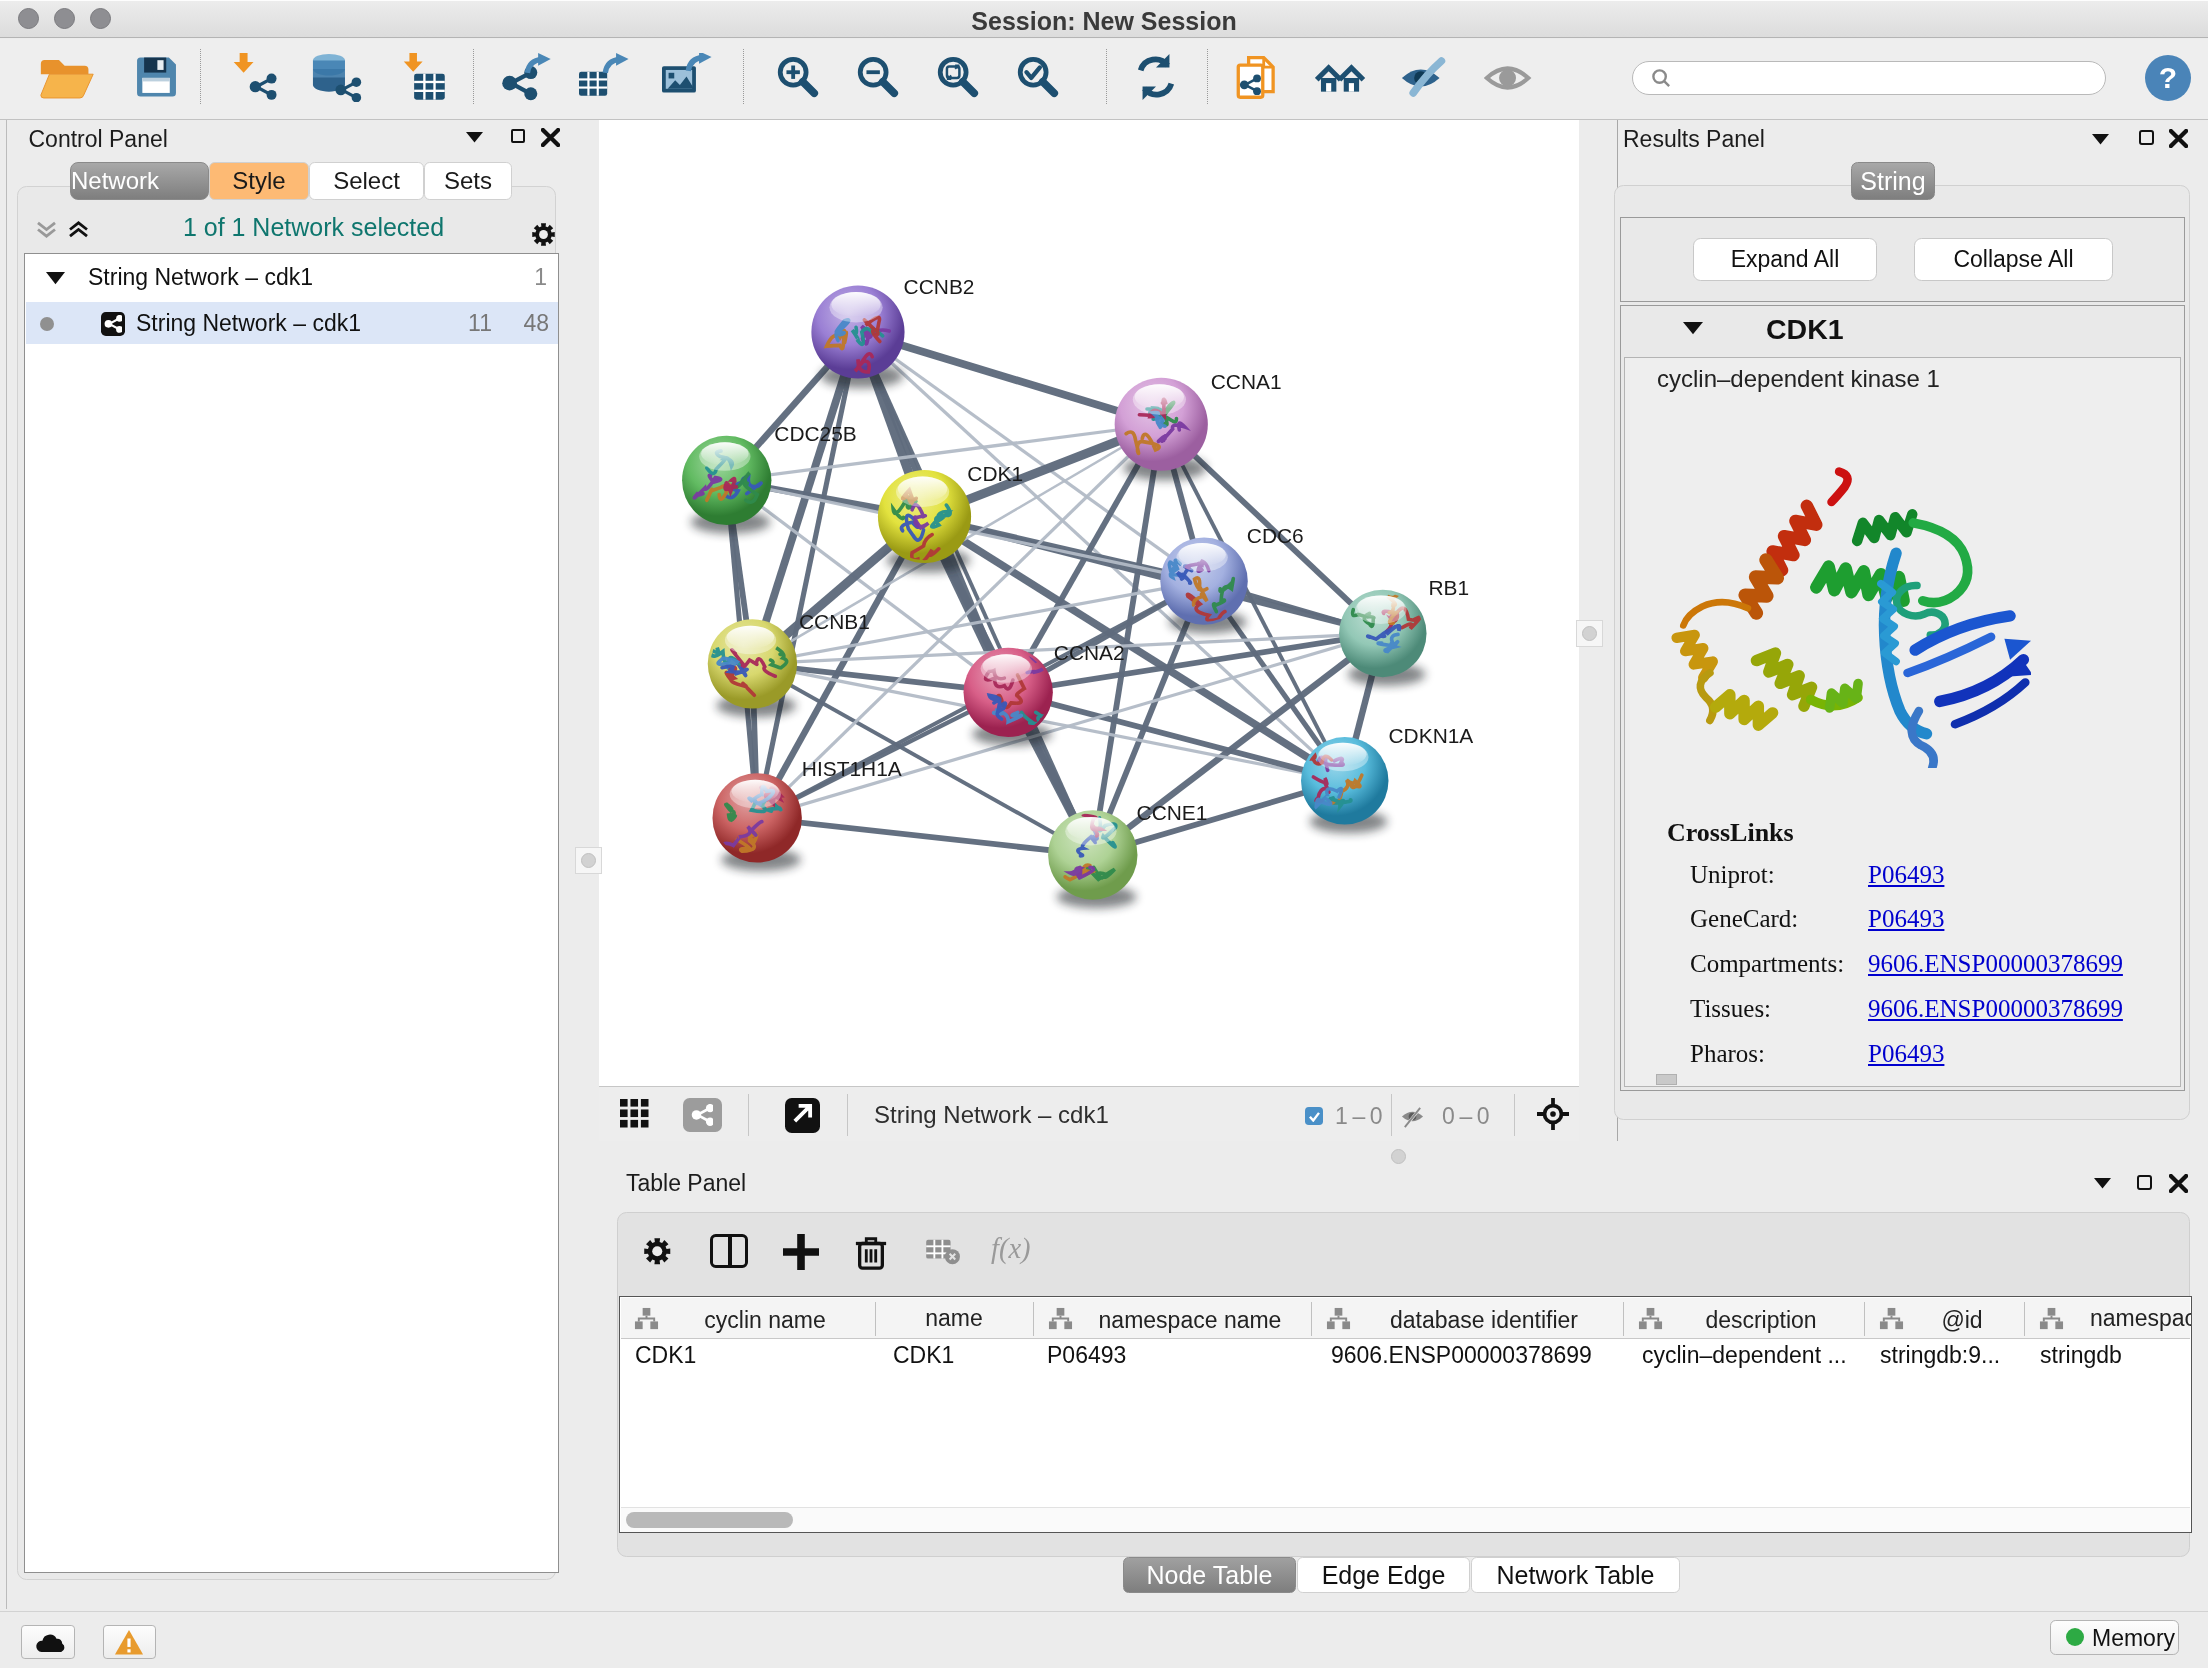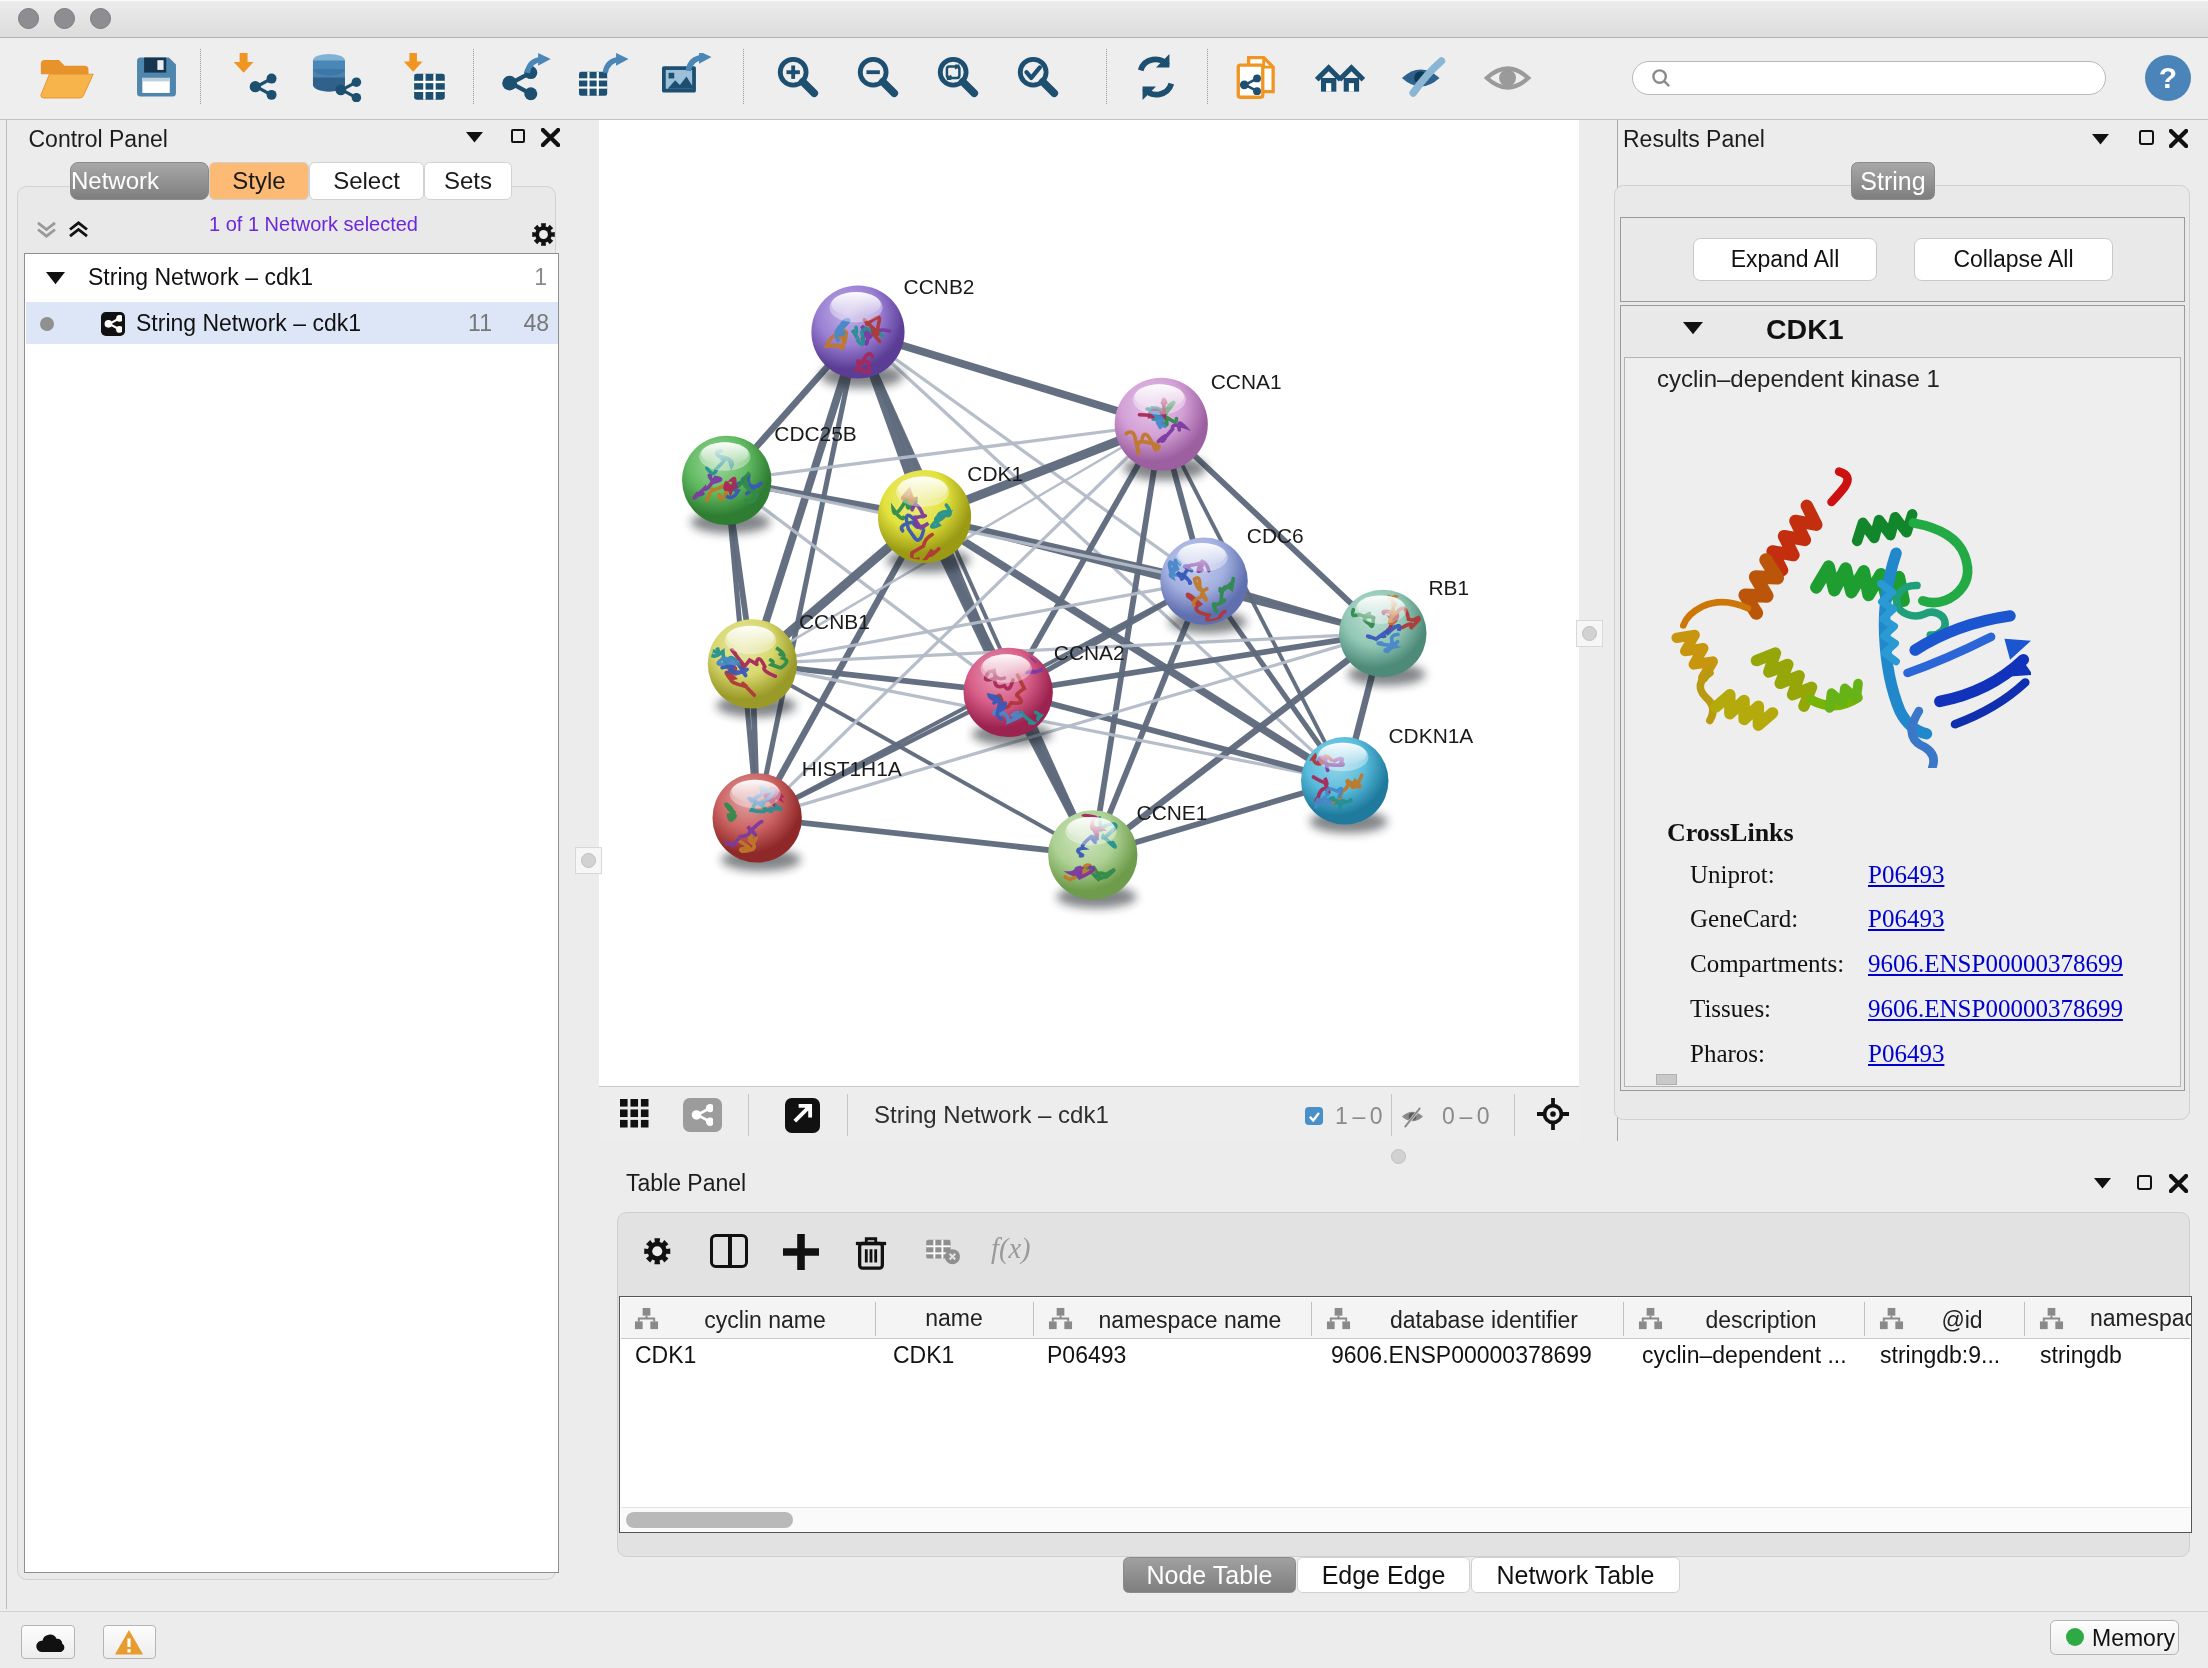--- a/index.html
+++ b/index.html
@@ -2,20 +2,21 @@
 <html style="font-size:15px"><head><meta charset="utf-8"><style>
 *{margin:0;padding:0;box-sizing:border-box}
 body{font-family:"Liberation Sans",sans-serif;width:2208px;height:1668px;overflow:hidden;background:#ececec}
 .abs{position:absolute}
 </style></head><body>
 <div style="position:relative;width:2208px;height:1668px;background:#ececec">
 <div class="abs" style="left:0;top:0;width:2208px;height:38px;background:linear-gradient(#ececec,#dcdcdc);border-bottom:1px solid #b4b4b4;border-top:1px solid #fdfdfd"></div>
 <div class="abs" style="left:18px;top:7.6px;width:21px;height:21px;border-radius:50%;background:#8e8e92;border:1px solid #7a7a7e"></div>
 <div class="abs" style="left:54px;top:7.6px;width:21px;height:21px;border-radius:50%;background:#8e8e92;border:1px solid #7a7a7e"></div>
 <div class="abs" style="left:90px;top:7.6px;width:21px;height:21px;border-radius:50%;background:#8e8e92;border:1px solid #7a7a7e"></div>
+<div class="abs" style="left:0;top:6.7px;width:2208px;text-align:center;font-size:25px;font-weight:bold;color:#3a3a3a">Session: New Session</div>
 <div class="abs" style="left:0;top:39px;width:2208px;height:81px;background:#eeeeee;border-bottom:1px solid #c2c2c2"></div>
 <div style="position:absolute;left:200px;top:49px;width:0;height:55px;border-left:1.9px dotted #9a9a9a"></div>
     <div style="position:absolute;left:473px;top:49px;width:0;height:55px;border-left:1.9px dotted #9a9a9a"></div>
     <div style="position:absolute;left:743px;top:49px;width:0;height:55px;border-left:1.9px dotted #9a9a9a"></div>
     <div style="position:absolute;left:1106px;top:49px;width:0;height:55px;border-left:1.9px dotted #9a9a9a"></div>
     <div style="position:absolute;left:1207px;top:49px;width:0;height:55px;border-left:1.9px dotted #9a9a9a"></div>
 <svg style="position:absolute;left:38px;top:55px" width="59" height="46" viewBox="0 0 62 48">
       <path d="M3 42 V9 q0-4 4-4 h15 l6 6 h21 q4 0 4 4 v5 H3" fill="#e8922c"></path>
       <path d="M3 42 L12 20 h46 L48 42 q-1 3-4 3 H6 q-3 0-3-3" fill="#f6b44b" stroke="#e8922c" stroke-width="1"></path>
     </svg>
@@ -181,21 +182,21 @@
 <div class="abs" style="left:70px;top:162px;width:139px;height:38px;background:linear-gradient(#a8a8a8,#7e7e7e);color:#fff;border:1px solid #8a8a8a;border-radius:8px;font-size:24px;text-align:left;line-height:36px">Network</div>
 <div class="abs" style="left:209px;top:162px;width:100px;height:38px;background:#fdba74;color:#1a1a1a;border:1px solid #d0d0d0;border-radius:5.7px;font-size:24px;text-align:center;line-height:36px">Style</div>
 <div class="abs" style="left:309px;top:162px;width:115px;height:38px;background:#fff;color:#1a1a1a;border:1px solid #d0d0d0;border-radius:5.7px;font-size:24px;text-align:center;line-height:36px">Select</div>
 <div class="abs" style="left:424px;top:162px;width:88px;height:38px;background:#fff;color:#1a1a1a;border:1px solid #d0d0d0;border-radius:5.7px;font-size:24px;text-align:center;line-height:36px">Sets</div>
 <svg style="position:absolute;left:36px;top:221px" width="21" height="17" viewBox="0 0 22 18">
       <path d="M2 2 l9 7 9-7 M2 9 l9 7 9-7" fill="none" stroke="#999" stroke-width="3"></path>
     </svg>
 <svg style="position:absolute;left:68px;top:221px" width="21" height="17" viewBox="0 0 22 18">
       <path d="M2 9 l9-7 9 7 M2 16 l9-7 9 7" fill="none" stroke="#111" stroke-width="3"></path>
     </svg>
-<div class="abs" style="left:114px;top:213px;width:399px;text-align:center;font-size:20px;color:#6d28d9">1 of 1 Network selected</div>
+<div class="abs" style="left:114px;top:213px;width:399px;text-align:center;font-size:25px;color:#0f766e">1 of 1 Network selected</div>
 <svg style="position:absolute;left:531px;top:222px" width="25" height="25" viewBox="0 0 26 26">
       <path d="M10.4 1.3 L15.6 1.3 L15.2 4.6 L17.4 5.5 L19.5 2.9 L23.1 6.5 L20.5 8.6 L21.4 10.8 L24.7 10.4 L24.7 15.6 L21.4 15.2 L20.5 17.4 L23.1 19.5 L19.5 23.1 L17.4 20.5 L15.2 21.4 L15.6 24.7 L10.4 24.7 L10.8 21.4 L8.6 20.5 L6.5 23.1 L2.9 19.5 L5.5 17.4 L4.6 15.2 L1.3 15.6 L1.3 10.4 L4.6 10.8 L5.5 8.6 L2.9 6.5 L6.5 2.9 L8.6 5.5 L10.8 4.6 Z" fill="#111"></path>
       <circle cx="13.0" cy="13.0" r="4.6" fill="#ececec"></circle>
     </svg>
 <div class="abs" style="left:24px;top:253px;width:535px;height:1320px;background:#fff;border:1.9px solid #8f8f8f"></div>
 <svg style="position:absolute;left:46px;top:272px" width="19" height="13.3" viewBox="0 0 20 14">
       <path d="M0 0 h20 l-10 13 z" fill="#111"></path>
     </svg>
 <div class="abs" style="left:88px;top:264px;font-size:23px;color:#111">String Network – cdk1</div>
 <div class="abs" style="left:514px;top:264px;width:33px;text-align:right;font-size:23px;color:#8a8a8a">1</div>

